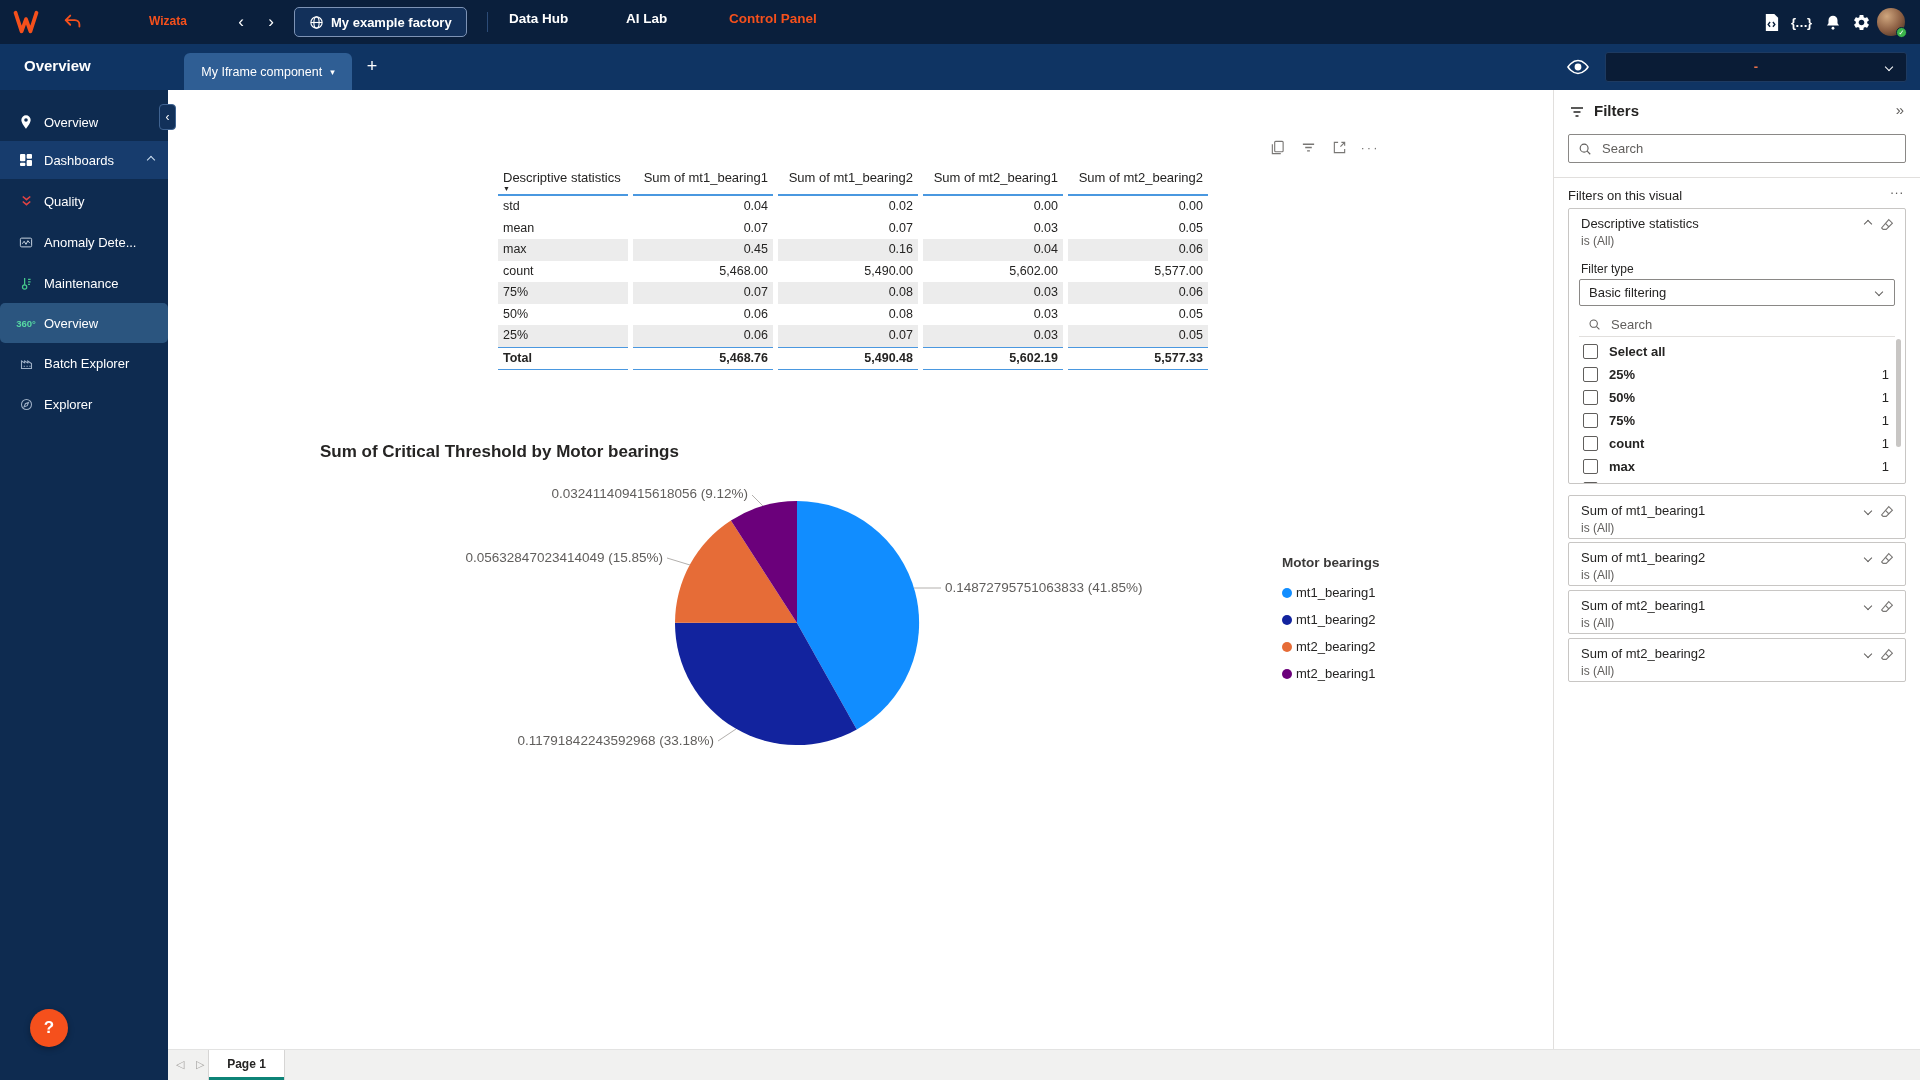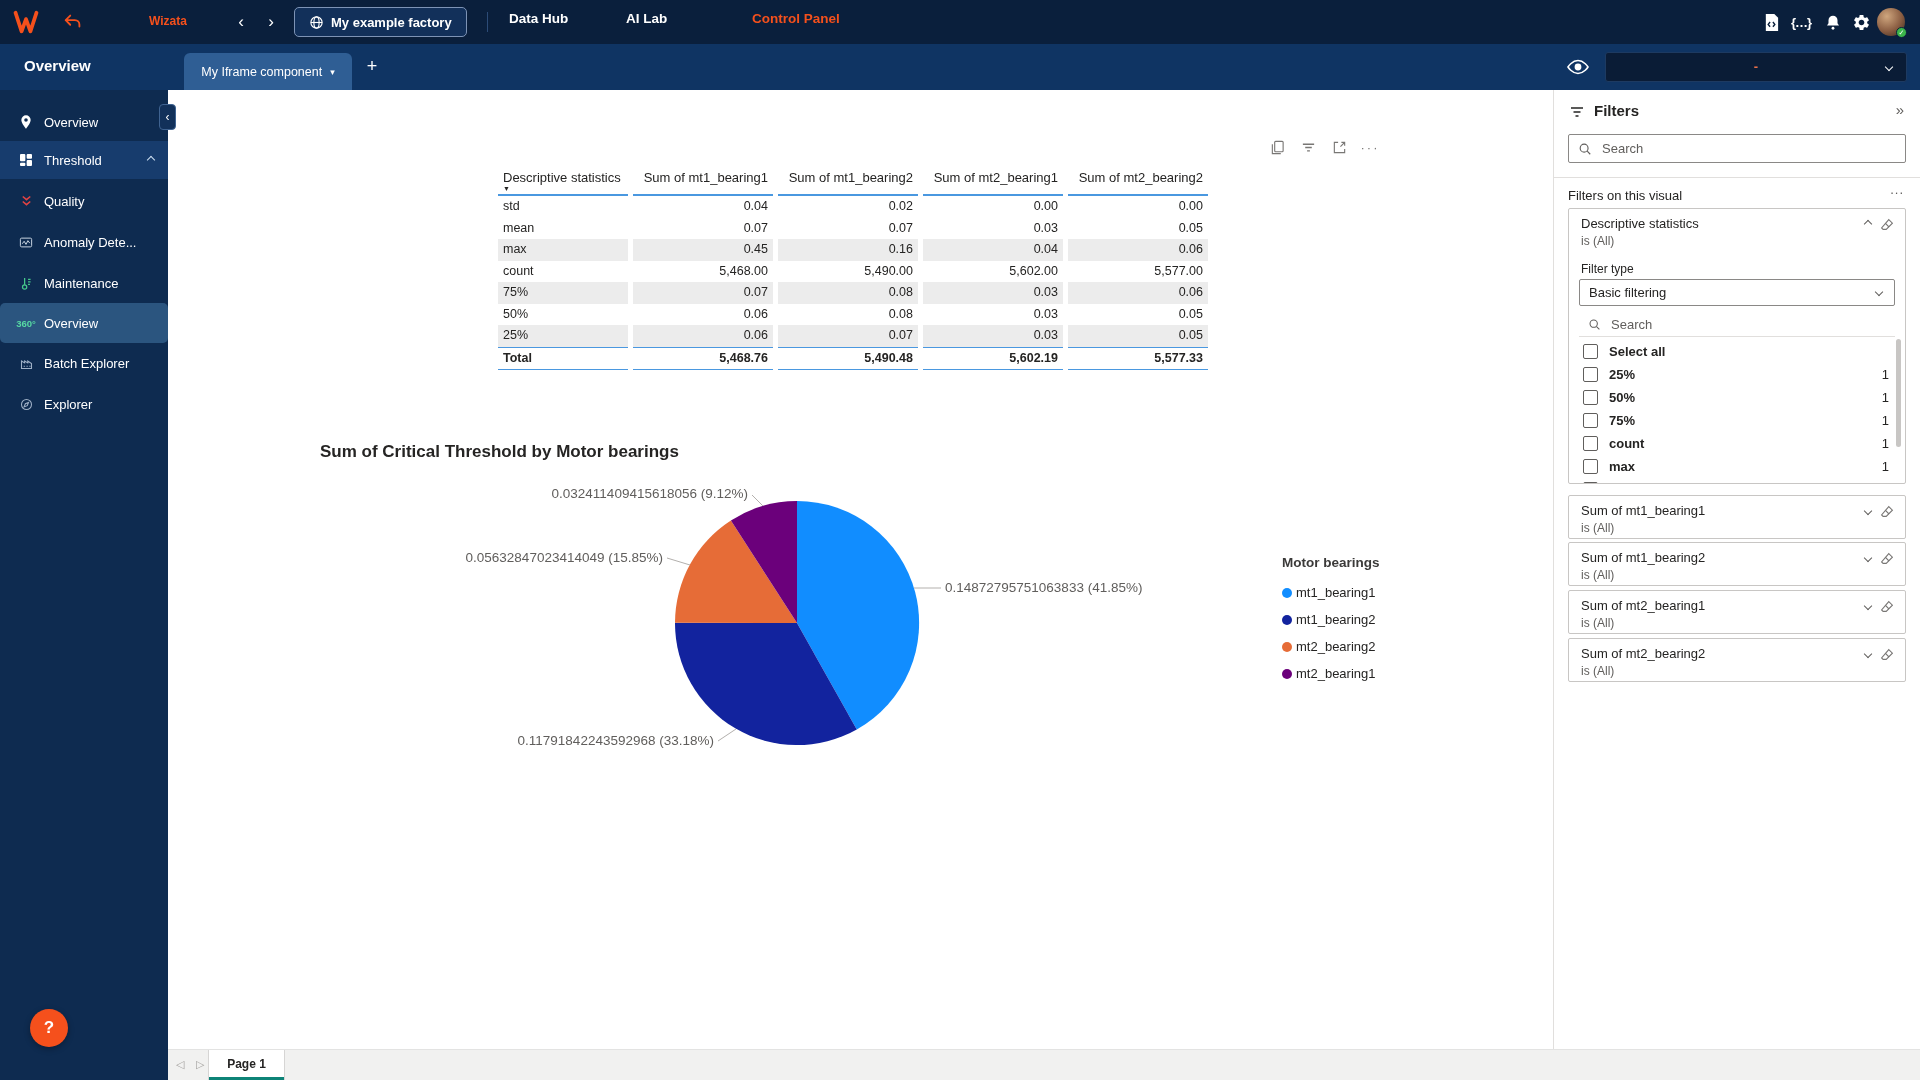--- a/index.html
+++ b/index.html
@@ -13,21 +13,21 @@
   .back-btn { position:absolute; left:62px; top:11px; width:22px; height:22px; cursor:pointer; }
   .brand { position:absolute; left:118px; top:14px; color:#F5501C; font-size:12px; font-weight:700;margin-left:31px; }
   .tb-chev { position:absolute; top:9px; width:26px; height:26px; color:#fff; font-size:17px;
     display:flex; align-items:center; justify-content:center; cursor:pointer; }
   .factory-pill { position:absolute; left:294px; top:7px; height:30px; padding:0 14px;
     border:1px solid #7d93b5; border-radius:5px; background:#12305a; display:flex; gap:7px;
     align-items:center; color:#fff; font-size:13px; font-weight:700; }
   .tb-div { position:absolute; left:487px; top:12px; width:1px; height:20px; background:#2c4b77; }
   .nav-item { position:absolute; top:0; height:37px; display:flex; align-items:center;
     color:#fff; font-size:13.5px; font-weight:700; cursor:pointer; }
-  .nav-item.active { color:#F5501C;margin-left:23px; }
+  .nav-item.active { color:#F5501C; }
   .tb-icon { position:absolute; top:11px; width:22px; height:22px; display:flex;
     align-items:center; justify-content:center; cursor:pointer; color:#fff; }
   .braces { color:#fff; font-size:13px; font-weight:700; letter-spacing:-1px; }
   .avatar { position:absolute; left:1877px; top:8px; width:28px; height:28px; border-radius:50%;
     background:radial-gradient(circle at 35% 30%, #cfa67e, #8a5d42 55%, #3e2b21 95%); cursor:pointer; }
   .avatar .dot { position:absolute; right:-2px; bottom:-2px; width:11px; height:11px; border-radius:50%;
     background:#3BB54A; border:1.5px solid #0A1F3C; color:#fff; font-size:7px; line-height:9px; text-align:center; }
 
   
   .subbar { position:absolute; left:0; top:44px; width:1920px; height:46px; background:#0F3463; }
@@ -225,21 +225,21 @@
 
     <div class="side-item hl" style="top:51px">
       <span class="ic">
         <svg width="16" height="16" viewBox="0 0 24 24" fill="#fff">
             <rect x="3" y="3" width="8" height="11" rx="1.5"></rect>
             <rect x="13" y="3" width="8" height="7" rx="1.5"></rect>
             <rect x="13" y="12" width="8" height="9" rx="1.5"></rect>
             <rect x="3" y="16" width="8" height="5" rx="1.5"></rect>
           </svg>
       </span>
-        <span>Threshold</span>
+        <span>Dashboards</span>
       <span class="chev up up-chev"></span>
     </div>
 
     <div class="side-item" style="top:92px">
       <span class="ic">
         <svg width="15" height="15" viewBox="0 0 24 24" fill="none" stroke="#E04343" stroke-width="2.6">
             <path d="M6 4l6 5 6-5M6 12l6 5 6-5"></path>
           </svg>
       </span>
         <span>Quality</span>

